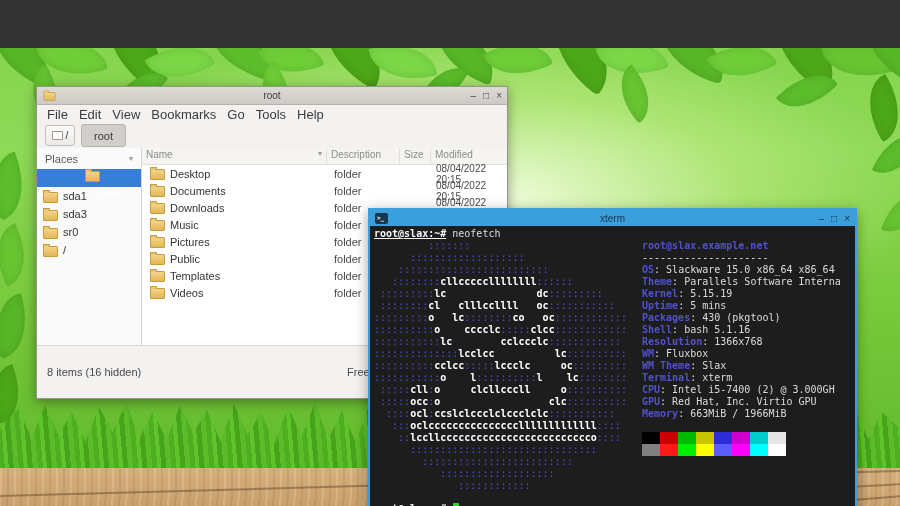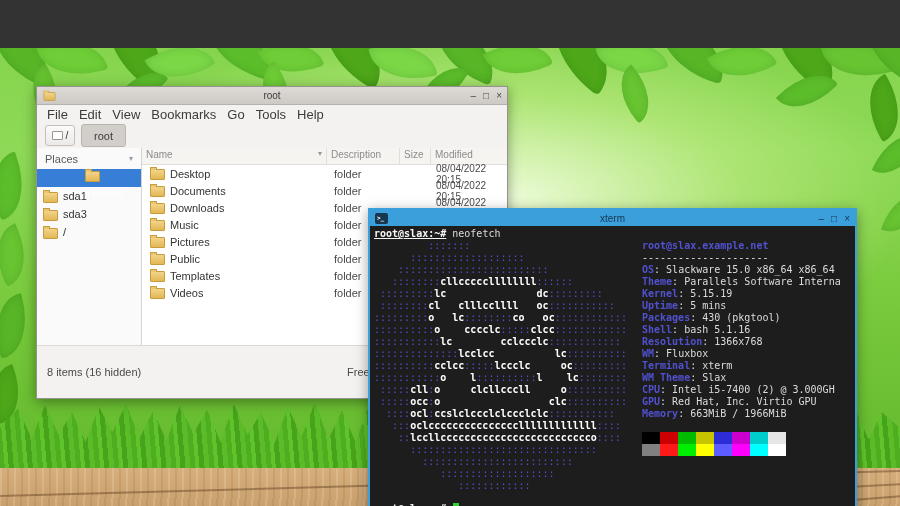--- a/index.html
+++ b/index.html
@@ -188,20 +188,24 @@
             <div class="pitem">
        <span class="ficon"></span>
        <span>sda1</span>
      </div>
             <div class="pitem">
        <span class="ficon"></span>
        <span>sda3</span>
      </div>
             <div class="pitem">
        <span class="ficon"></span>
+       <span>sr0</span>
+     </div>
+            <div class="pitem">
+       <span class="ficon"></span>
        <span>/</span>
      </div>
           </div>
       </div>
       <div class="flist">
         <div class="fheader">
           <span class="hcell hname">
             <span>Name</span>
             <span class="sortglyph">▾</span>
           </span>
@@ -308,22 +312,22 @@
           <div class="iline"><span class="ilbl">root@slax.example.net</span></div>
           <div class="iline isep">---------------------</div>
           <div class="iline"><span class="ilbl">OS</span>: Slackware 15.0 x86_64 x86_64</div>
           <div class="iline"><span class="ilbl">Theme</span>: Parallels Software Interna</div>
           <div class="iline"><span class="ilbl">Kernel</span>: 5.15.19</div>
           <div class="iline"><span class="ilbl">Uptime</span>: 5 mins</div>
           <div class="iline"><span class="ilbl">Packages</span>: 430 (pkgtool)</div>
           <div class="iline"><span class="ilbl">Shell</span>: bash 5.1.16</div>
           <div class="iline"><span class="ilbl">Resolution</span>: 1366x768</div>
           <div class="iline"><span class="ilbl">WM</span>: Fluxbox</div>
+          <div class="iline"><span class="ilbl">WM Theme</span>: Slax</div>
           <div class="iline"><span class="ilbl">Terminal</span>: xterm</div>
-          <div class="iline"><span class="ilbl">WM Theme</span>: Slax</div>
           <div class="iline"><span class="ilbl">CPU</span>: Intel i5-7400 (2) @ 3.000GH</div>
           <div class="iline"><span class="ilbl">GPU</span>: Red Hat, Inc. Virtio GPU</div>
           <div class="iline"><span class="ilbl">Memory</span>: 663MiB / 1966MiB</div>
           <div class="iline"></div>
           <div class="swrow"><span class="sw" style="background:#000000"></span><span class="sw" style="background:#cc0000"></span><span class="sw" style="background:#00bb00"></span><span class="sw" style="background:#c7c400"></span><span class="sw" style="background:#2d2dd8"></span><span class="sw" style="background:#cc00cc"></span><span class="sw" style="background:#00cccc"></span><span class="sw" style="background:#e6e6e6"></span></div>
           <div class="swrow"><span class="sw" style="background:#808080"></span><span class="sw" style="background:#ff1a1a"></span><span class="sw" style="background:#00ee00"></span><span class="sw" style="background:#ffff00"></span><span class="sw" style="background:#5c5cff"></span><span class="sw" style="background:#ff00ff"></span><span class="sw" style="background:#00ffff"></span><span class="sw" style="background:#ffffff"></span></div>
         </div>
       <div class="bprompt"><span class="b">root@slax:~#</span><span> </span><span class="cursor"></span></div>
     </div>
   </div>

